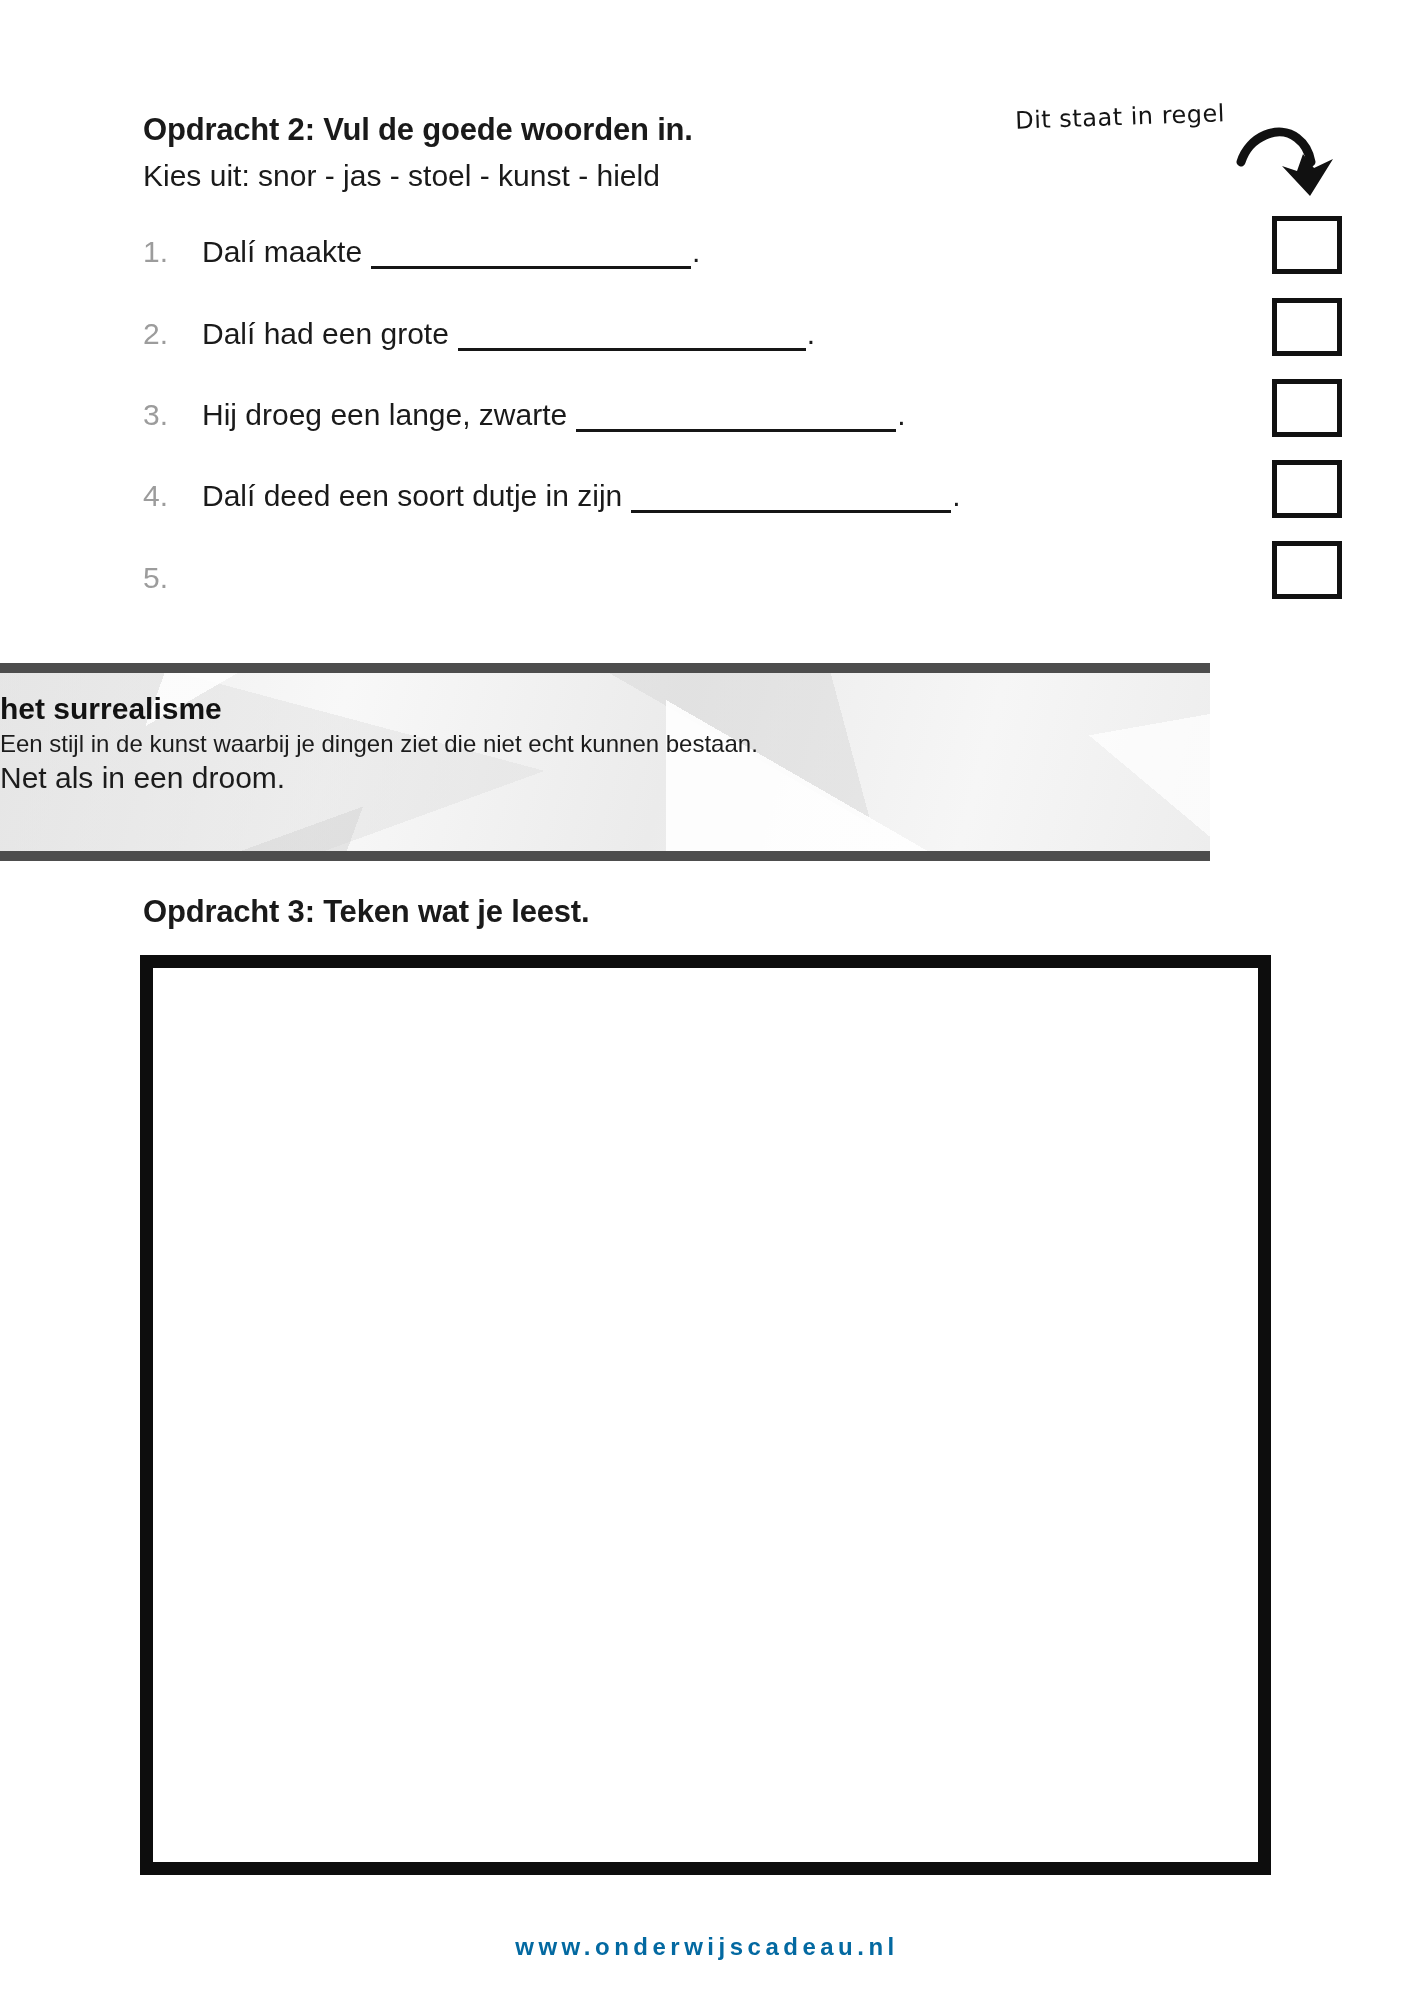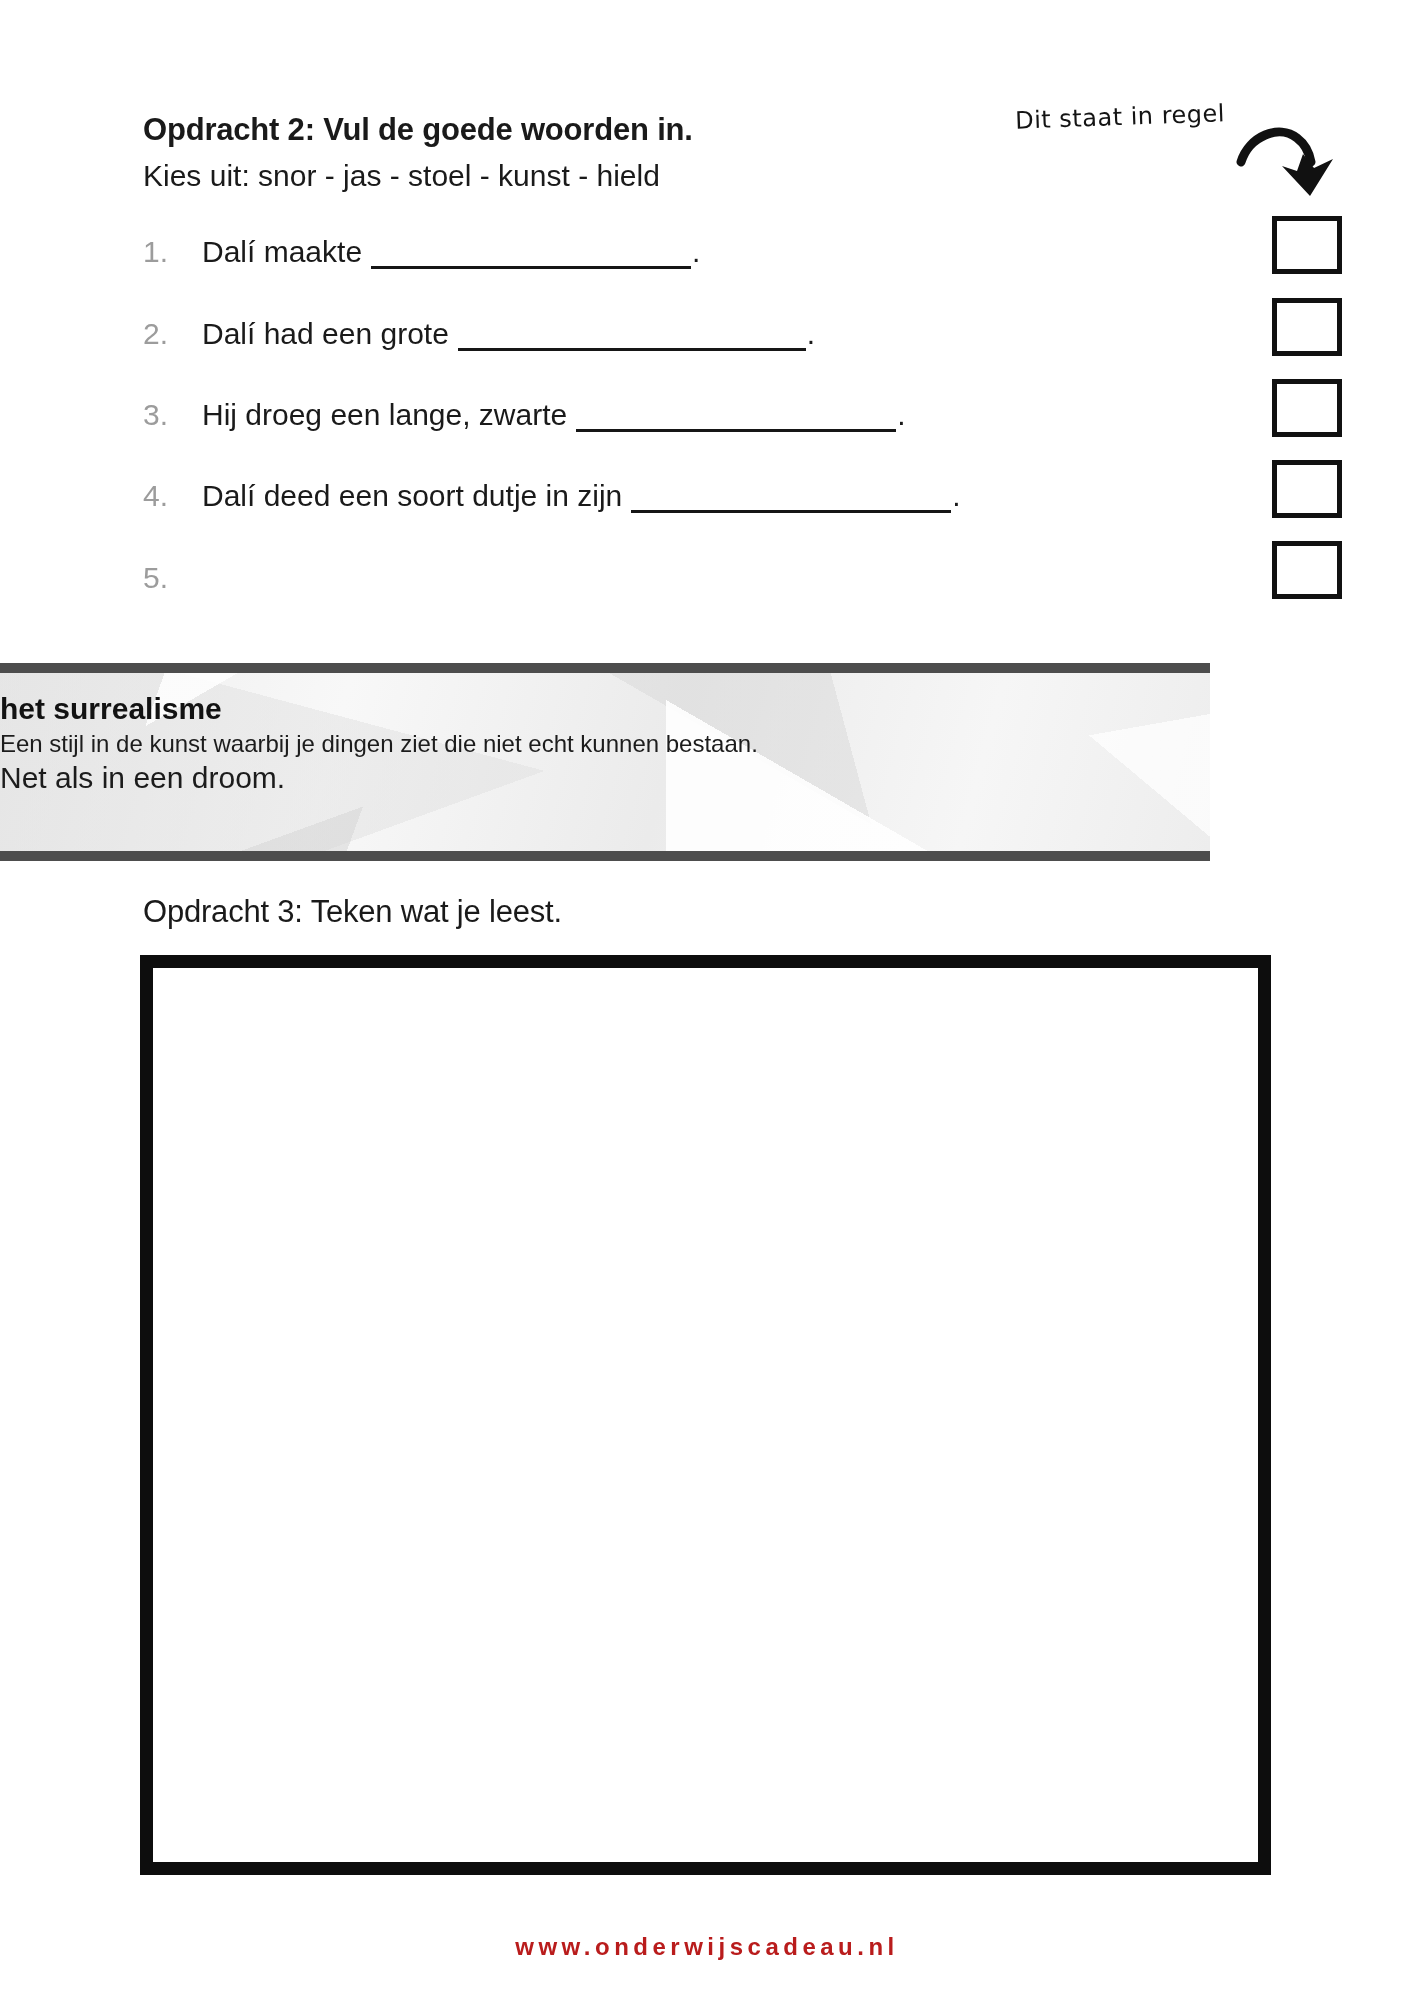--- a/index.html
+++ b/index.html
@@ -77,32 +77,32 @@
   }
   .banner-title {
     margin-top:18px; font-size:30px; font-weight:700; line-height:36px; color:#121212;
   }
   .banner-line1 { font-size:24px; line-height:34px; color:#1c1c1c; }
   .banner-line2 { font-size:30px; line-height:34px; color:#1c1c1c; }
 
   
   .op3-title {
     position:absolute; left:143px; top:893px;
-    font-size:31px; font-weight:400; line-height:38px; letter-spacing:-0.2px;
+    font-size:31px; font-weight:700; line-height:38px; letter-spacing:-0.2px;
   }
   .drawing-box {
     position:absolute; left:140px; top:955px; width:1131px; height:920px;
     border:13px solid #0d0d0d; background:#ffffff;
   }
 
   
   .footer {
     position:absolute; left:0; top:1933px; width:1414px;
     text-align:center; font-size:24px; font-weight:700;
-    letter-spacing:4.5px; color:#b91c1c;
+    letter-spacing:4.5px; color:#0369a1;
   }
 </style>
 </head>
 <body>
 
 <div class="page">
 
   <h1 class="op2-title">Opdracht 2: Vul de goede woorden in.</h1>
   <p class="op2-choices">Kies uit: snor - jas - stoel - kunst - hield</p>
 

